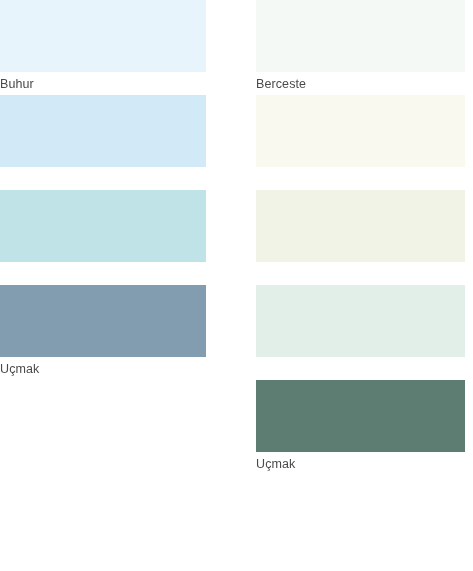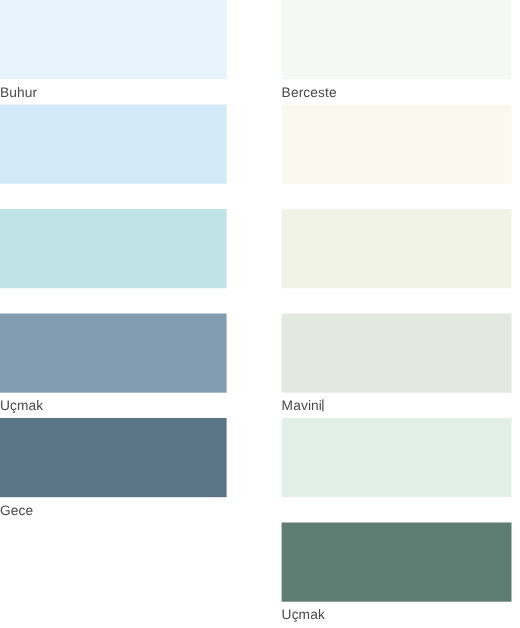--- a/index.html
+++ b/index.html
@@ -77,46 +77,38 @@
 
     <div class="swatch-cell">
       <div class="swatch-chip" style="background: rgb(191, 227, 230);"></div>
     </div>
 
     <div class="swatch-cell">
       <div class="swatch-chip" style="background: rgb(131, 157, 176);"></div>
       <div class="swatch-label"><span>Uçmak</span></div>
     </div>
 
-    <div class="swatch-cell">
-      <div class="swatch-chip" style="background: rgb(90, 117, 134);"></div>
-      <div class="swatch-label"><span>Gece</span></div>
-    </div>
 
   </div>
 
   <div class="column column-right">
 
     <div class="swatch-cell">
       <div class="swatch-chip" style="background: rgb(245, 249, 246);"></div>
       <div class="swatch-label"><span>Berceste</span></div>
     </div>
 
     <div class="swatch-cell">
       <div class="swatch-chip" style="background: rgb(250, 249, 240);"></div>
     </div>
 
     <div class="swatch-cell">
       <div class="swatch-chip" style="background: rgb(240, 243, 229);"></div>
     </div>
 
-    <div class="swatch-cell">
-      <div class="swatch-chip" style="background: rgb(227, 232, 224);"></div>
-      <div class="swatch-label"><span>Mavini</span><span class="caret"></span></div>
-    </div>
 
     <div class="swatch-cell">
       <div class="swatch-chip" style="background: rgb(226, 239, 233);"></div>
     </div>
 
     <div class="swatch-cell">
       <div class="swatch-chip" style="background: rgb(93, 125, 114);"></div>
       <div class="swatch-label"><span>Uçmak</span></div>
     </div>
 

